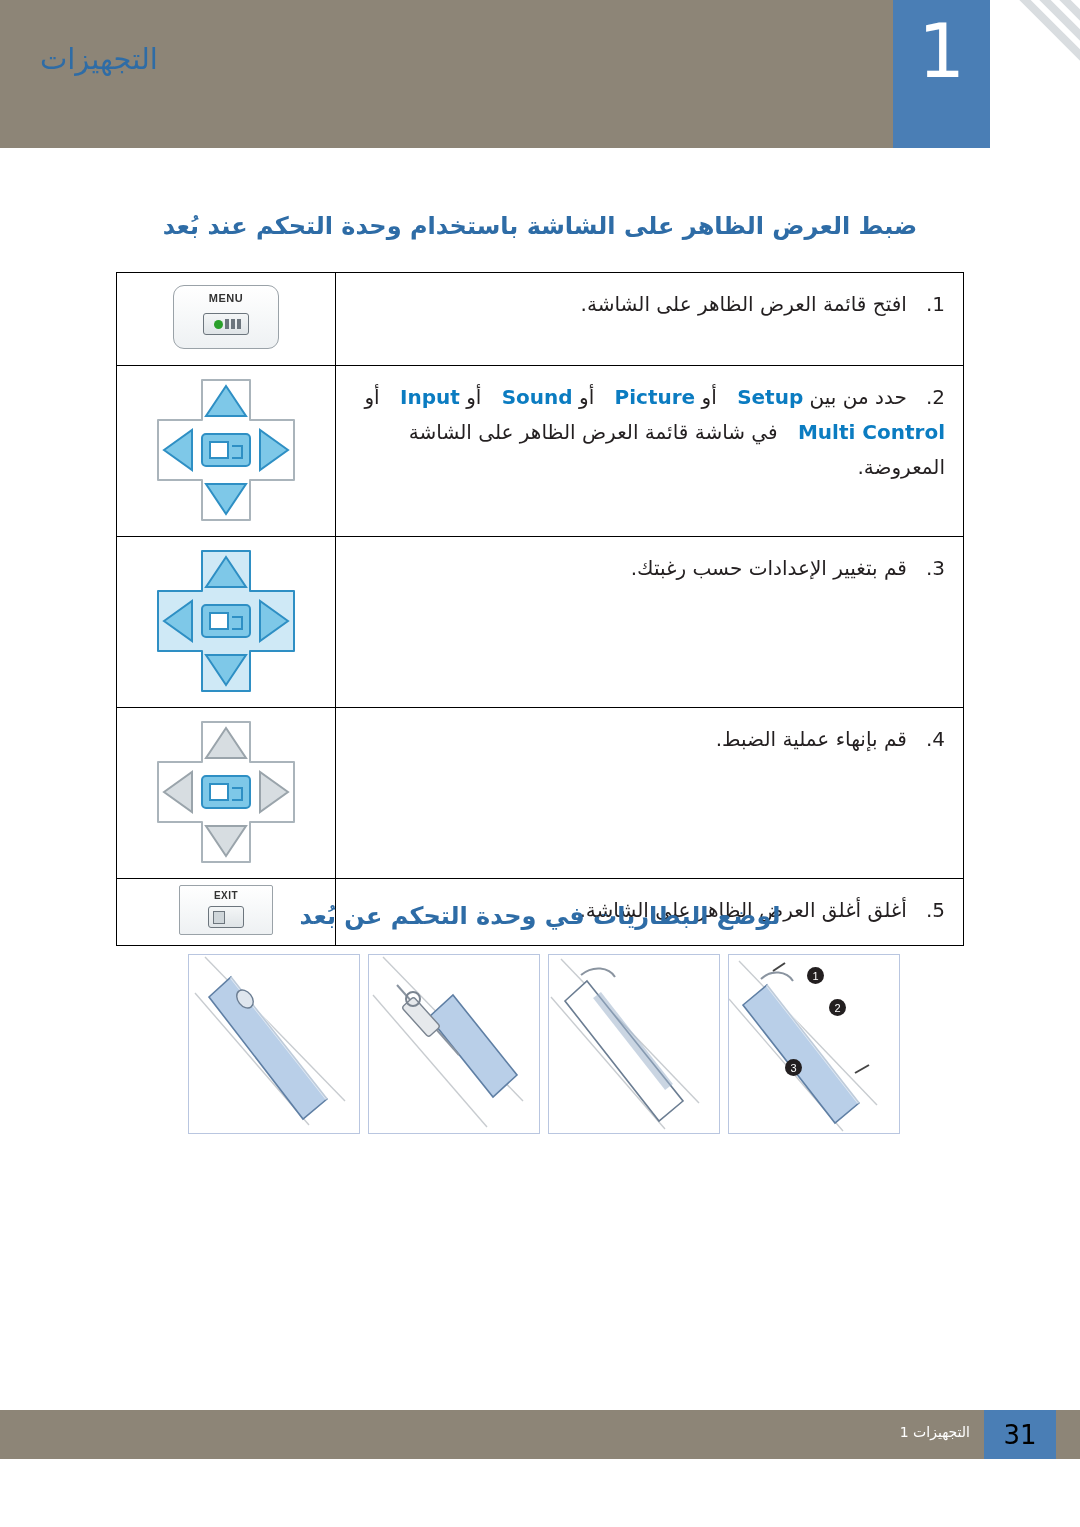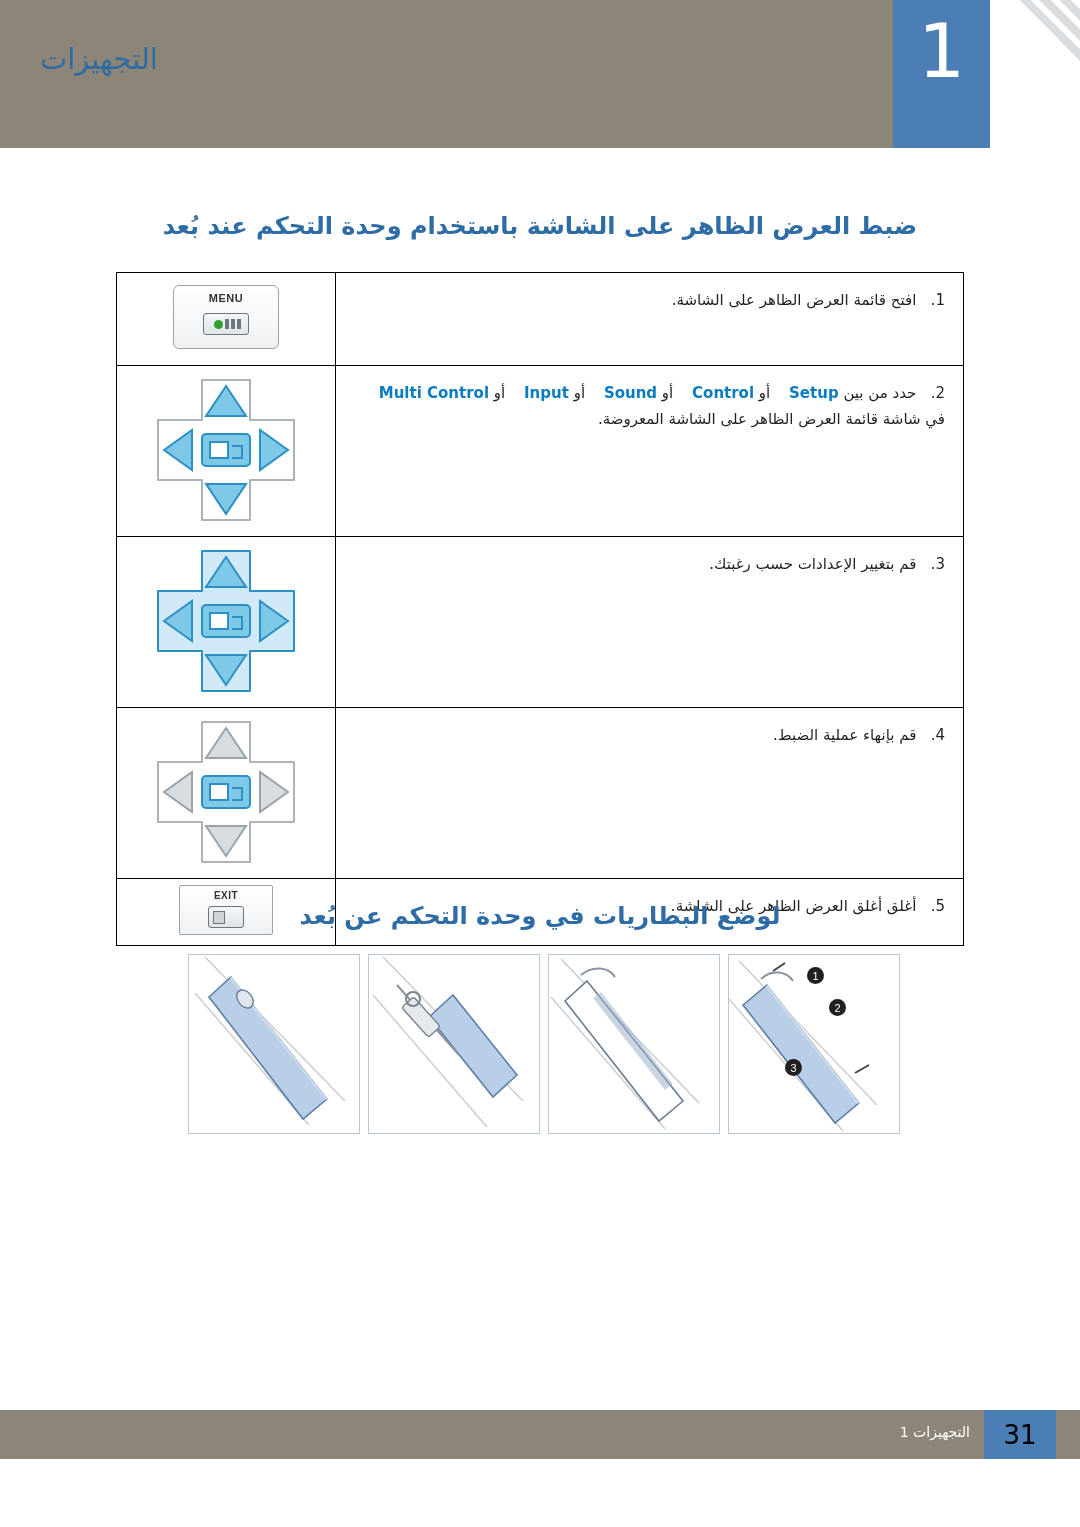--- a/index.html
+++ b/index.html
@@ -70,40 +70,40 @@
     border-collapse:collapse;
     table-layout:fixed;
   }
   .steps-table td{
     border:1px solid #000000;
     padding:0;
     vertical-align:top;
   }
   .cell-text{
     padding:14px 18px 14px 18px;
-    font-size:15px;
+    font-size:20px;
     color:#231f20;
     line-height:1.75;
     text-align:right;
     direction:rtl;
   }
   .cell-btn{
     width:218px;
     text-align:center;
     vertical-align:middle;
   }
   .menu-word{color:#0b7cc1;font-weight:bold;margin-left:14px;}
   .step-num{letter-spacing:0;}
 
   
   .btn-menu{
     display:inline-block;
     width:104px;height:62px;
     border:1px solid #9aa2a8;
-    border-radius:6px;
+    border-radius:11px;
     background:linear-gradient(#ffffff,#eef1f3);
     position:relative;
     margin:12px 0;
   }
   .btn-menu .lbl{
     position:absolute;top:6px;left:0;width:100%;
     font-size:11px;font-weight:bold;color:#333;letter-spacing:.5px;
     font-family:"Liberation Sans", sans-serif;
   }
   .btn-menu .pad{
@@ -231,21 +231,21 @@
         </td>
       </tr>
 
       <tr>
         <td>
           <div class="cell-text">
             <span class="step-num">2.</span>
             &nbsp;&nbsp;<span>حدد من بين</span>
             <span class="menu-word">Setup</span>
             <span>أو</span>
-            <span class="menu-word">Control</span>
+            <span class="menu-word">Picture</span>
             <span>أو</span>
             <span class="menu-word">Sound</span>
             <span>أو</span>
             <span class="menu-word">Input</span>
             <span>أو</span>
             <span class="menu-word">Multi Control</span>
             <span>في شاشة قائمة العرض الظاهر على الشاشة المعروضة.</span>
           </div>
         </td>
         <td class="cell-btn">

